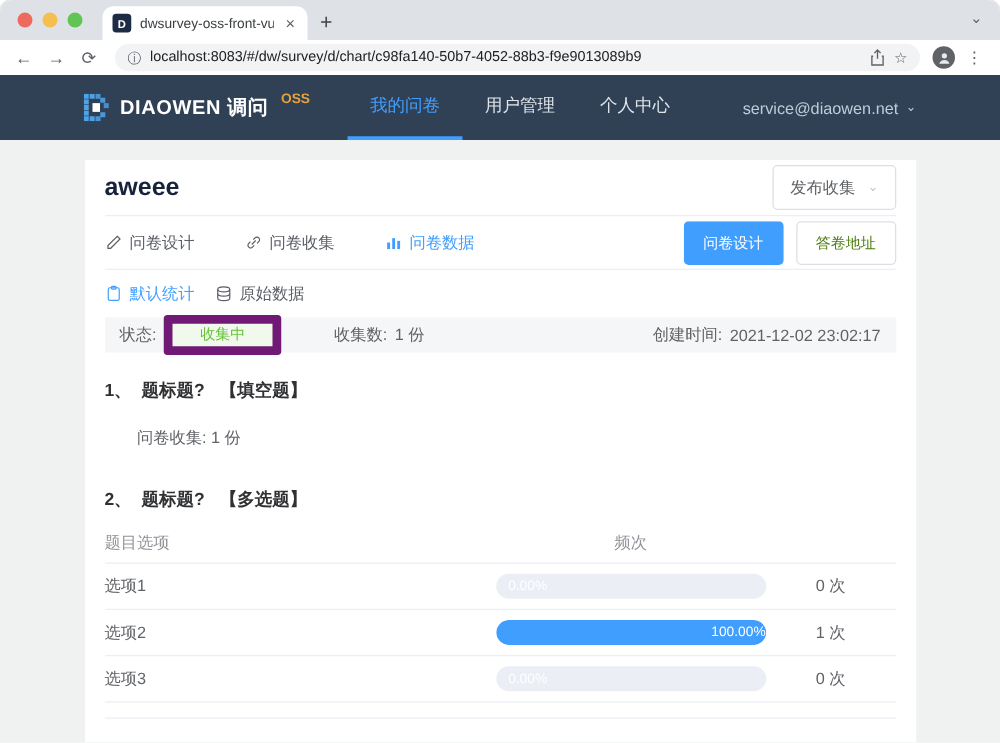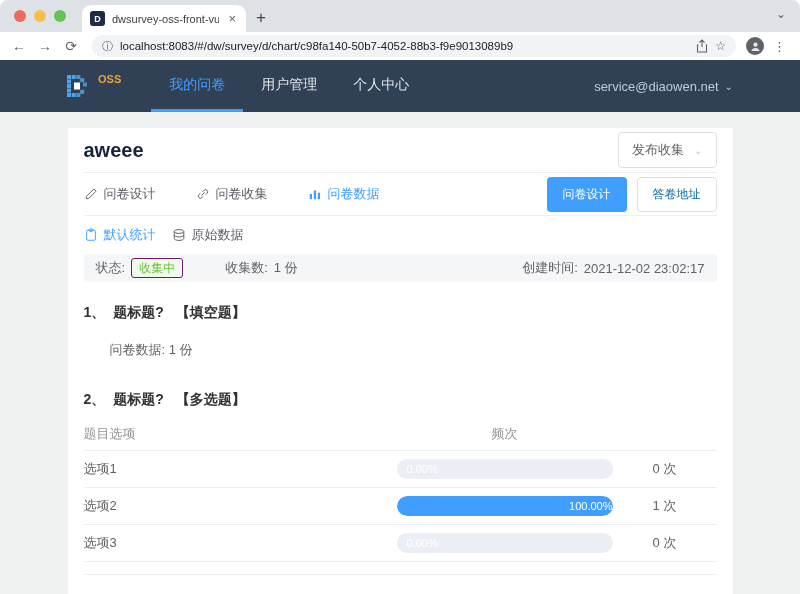--- a/index.html
+++ b/index.html
@@ -57,28 +57,28 @@
     background:#fff; padding:8px 13px; font-size:13px; color:#606266; cursor:pointer; }
   .publish-btn .chev { color:#c0c4cc; font-size:10px; }
 
   .tabs-row { display:flex; align-items:center; height:43px; border-bottom:1px solid #ebeef5; gap:40px; }
   .ftab { display:flex; align-items:center; gap:6px; font-size:13px; color:#5a5e66; cursor:pointer; }
   .ftab.active { color:#409eff; }
   .ftab svg { width:14px; height:14px; }
   .actions { margin-left:auto; display:flex; gap:10px; }
   .btn { font-size:12px; border-radius:4px; padding:8px 15px; cursor:pointer; border:1px solid transparent; }
   .btn.primary { background:#409eff; color:#fff; }
-  .btn.plain { background:#fff; color:#0369a1; border-color:#dcdfe6; }
+  .btn.plain { background:#fff; color:#4d7c0f; border-color:#dcdfe6; }
 
   .subtabs-row { display:flex; align-items:center; height:38px; gap:16px; }
 
   .status-bar { background:#f5f6f7; height:28px; display:flex; align-items:center;
     padding:0 12px; font-size:13px; color:#606266; gap:6px; }
-  .badge-success { background:#f0f9eb; border:1px solid #701a75; color:#67c23a; font-size:12px;
-    border-radius:3px; padding:1px 7px; line-height:16px; }
+  .badge-success { background:#f0f9eb; border:7px solid #701a75; color:#67c23a; font-size:12px;
+    border-radius:3px; padding:1px 22px; line-height:16px;font-family:Liberation Mono, monospace; }
   .count-label { margin-left:36px; }
   .created { margin-left:auto; }
 
   .q-head { margin-top:22px; font-size:14px; font-weight:bold; color:#303133; display:flex; gap:8px; }
   .q-type { margin-left:4px; }
   .q-answer { margin:19px 0 0 26px; font-size:13px; color:#606266; }
 
   .stats-table { margin-top:8px; }
   .t-row { display:grid; grid-template-columns:1fr 216px 104px; align-items:center;
     border-bottom:1px solid #ebeef5; height:37px; font-size:13px; color:#606266; }
@@ -145,20 +145,21 @@
           <rect x="4.7" y="0" width="4" height="4"></rect>
             <rect x="9.4" y="0" width="4" height="4" opacity=".85"></rect>
           <rect x="4.7" y="18" width="4" height="4"></rect>
             <rect x="9.4" y="18" width="4" height="4" opacity=".85"></rect>
           <rect x="13.2" y="3.2" width="4" height="4" opacity=".9"></rect>
             <rect x="13.2" y="14.8" width="4" height="4" opacity=".9"></rect>
           <rect x="16" y="7.5" width="4" height="4" opacity=".8"></rect>
             <rect x="7" y="7.5" width="6" height="7" fill="#fff"></rect>
         </g>
       </svg>
+      <span class="brand-name">DIAOWEN 调问</span>
       <span class="brand-badge">OSS</span>
     </div>
     <div class="main-nav">
       <div class="nav-item active">我的问卷</div>
       <div class="nav-item">用户管理</div>
       <div class="nav-item">个人中心</div>
     </div>
     <div class="account">
       <span>service@diaowen.net</span>
       <span class="acct-chev">⌄</span>
@@ -229,21 +230,21 @@
         <span class="created">创建时间:</span>
         <span>2021-12-02 23:02:17</span>
       </div>
 
       <div class="q-head">
         <span>1、</span>
         <span>题标题?</span>
         <span class="q-type">【填空题】</span>
       </div>
       <div class="q-answer">
-        <span>问卷数据:</span>
+        <span>问卷收集:</span>
         <span>1 份</span>
       </div>
 
       <div class="q-head" style="margin-top:32px;">
         <span>2、</span>
         <span>题标题?</span>
         <span class="q-type">【多选题】</span>
       </div>
 
       <div class="stats-table">

